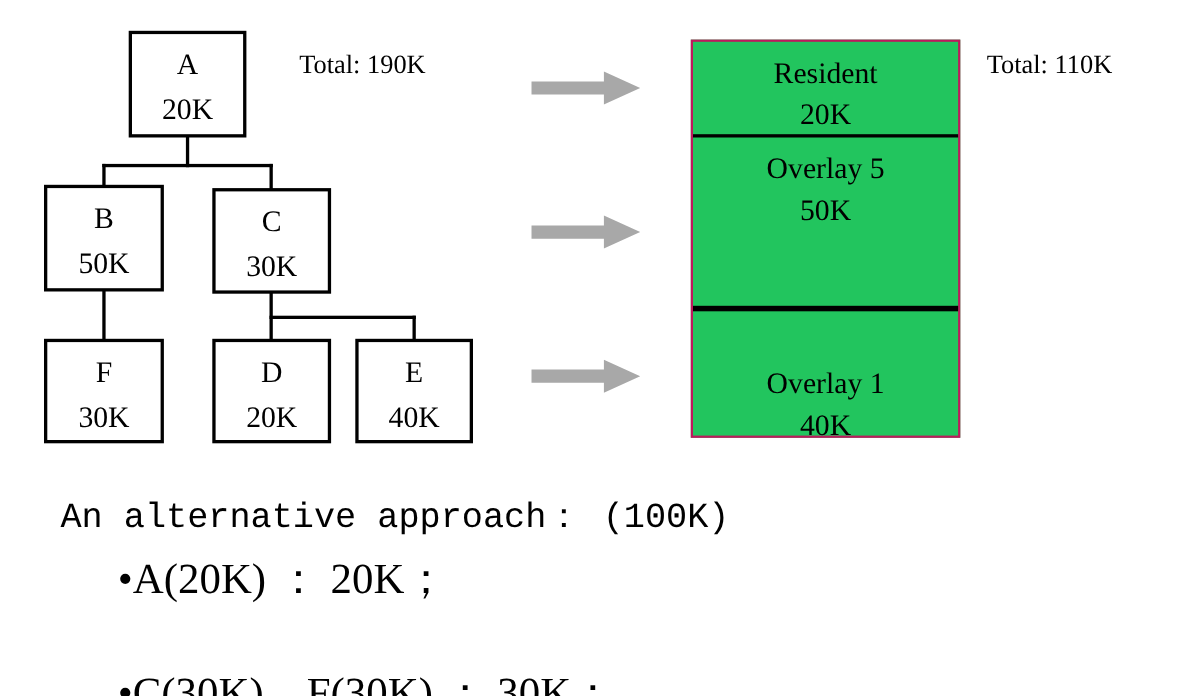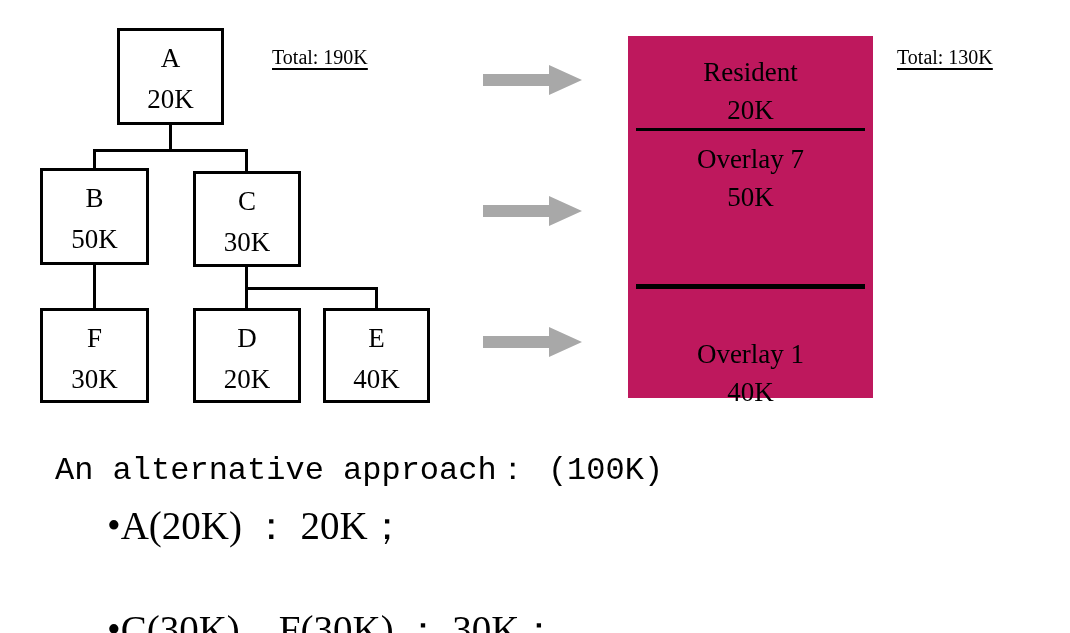--- a/index.html
+++ b/index.html
@@ -24,34 +24,34 @@
   .ln1{left:169px;top:123px;width:3px;height:29px;}
   .ln2{left:93px;top:149px;width:155px;height:3px;}
   .ln3{left:93px;top:149px;width:3px;height:21px;}
   .ln4{left:245px;top:149px;width:3px;height:24px;}
   .ln5{left:93px;top:263px;width:3px;height:46px;}
   .ln6{left:245px;top:265px;width:3px;height:44px;}
   .ln7{left:245px;top:287px;width:133px;height:3px;}
   .ln8{left:375px;top:287px;width:3px;height:22px;}
   
   .total{
-    position:absolute;font-size:20px;white-space:nowrap;
-    text-decoration:underline;text-decoration-thickness:2px;text-underline-offset:4px;
+    position:absolute;font-size:24px;white-space:nowrap;
+    text-decoration-thickness:2px;text-underline-offset:4px;
   }
   .total-left{left:272px;top:46px;}
   .total-right{left:897px;top:46px;}
   
   .arrow{position:absolute;width:100px;height:32px;}
   .arrow1{left:483px;top:64px;}
   .arrow2{left:483px;top:195px;}
   .arrow3{left:483px;top:326px;}
   
   .mem{
     position:absolute;left:628px;top:36px;width:245px;height:362px;
-    border:8px solid #be185d;box-sizing:border-box;background:#be185d;
+    border:2px solid #be185d;box-sizing:border-box;background:#22c55e;
   }
   .seg{
     box-sizing:border-box;text-align:center;font-size:27px;line-height:38px;
     padding-top:9px;
   }
   .seg0{height:87px;border-bottom:3px solid #000;}
   .seg1{height:158px;border-bottom:5px solid #000;}
   .seg2{height:101px;margin-top:37px;}
   
   .heading{position:absolute;left:55px;top:447px;font-size:32px;white-space:nowrap;font-family:Liberation Mono, monospace;}
@@ -93,39 +93,39 @@
   <div class="ln ln1"></div>
   <div class="ln ln2"></div>
   <div class="ln ln3"></div>
   <div class="ln ln4"></div>
   <div class="ln ln5"></div>
   <div class="ln ln6"></div>
   <div class="ln ln7"></div>
   <div class="ln ln8"></div>
 
   <div class="total total-left">Total: 190K</div>
-  <div class="total total-right">Total: 130K</div>
+  <div class="total total-right">Total: 110K</div>
 
   <svg class="arrow arrow1" viewBox="0 0 100 32">
     <polygon points="0,10 66,10 66,1 99,16 66,31 66,22 0,22" fill="#a8a8a8"></polygon>
   </svg>
   <svg class="arrow arrow2" viewBox="0 0 100 32">
     <polygon points="0,10 66,10 66,1 99,16 66,31 66,22 0,22" fill="#a8a8a8"></polygon>
   </svg>
   <svg class="arrow arrow3" viewBox="0 0 100 32">
     <polygon points="0,10 66,10 66,1 99,16 66,31 66,22 0,22" fill="#a8a8a8"></polygon>
   </svg>
 
   <div class="mem">
     <div class="seg seg0">
       <div>Resident</div>
       <div>20K</div>
     </div>
     <div class="seg seg1">
-      <div>Overlay 7</div>
+      <div>Overlay 5</div>
       <div>50K</div>
     </div>
     <div class="seg seg2">
       <div>Overlay 1</div>
       <div>40K</div>
     </div>
   </div>
 
   <div class="heading">An alternative approach： (100K)</div>
   <div class="bullet b0">•A(20K) ： 20K；</div>

